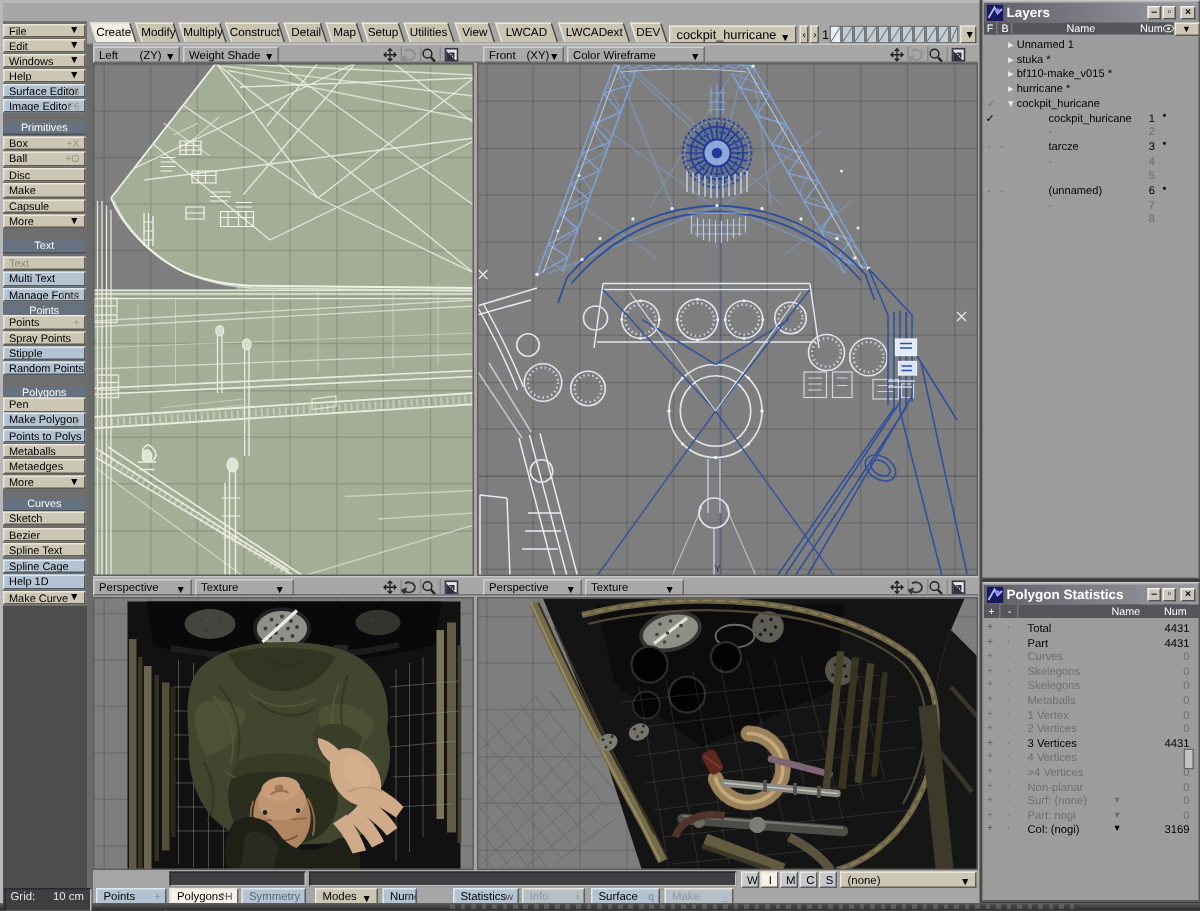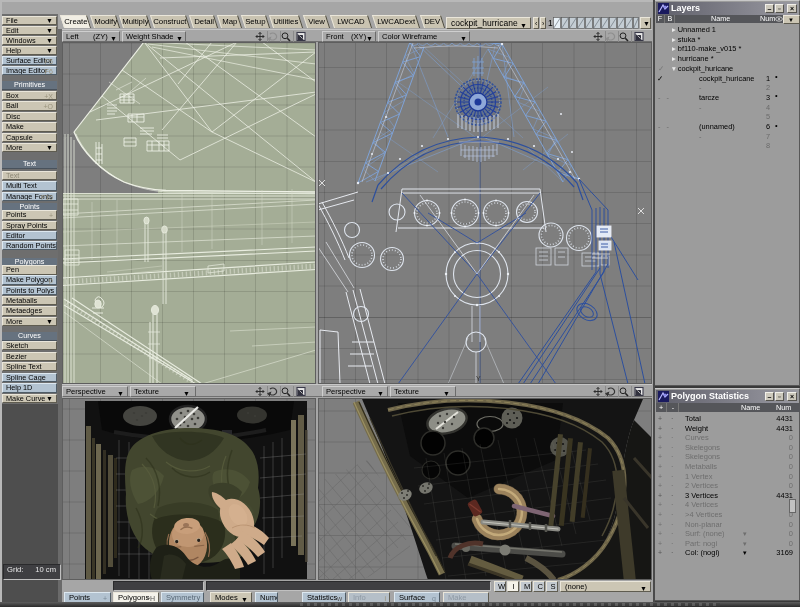--- a/index.html
+++ b/index.html
@@ -135,37 +135,37 @@
   <div class="sb btn" style="top:122.2px">Make</div>
   <div class="sb btn" style="top:132.6px">Capsule</div>
   <div class="sb btn" style="top:143.1px">More<span class="arr">▼</span></div>
   <div class="sb ghdr" style="top:160px">Text</div>
   <div class="sb btn dis" style="top:171px">Text</div>
   <div class="sb btn btnb" style="top:181.4px">Multi Text</div>
   <div class="sb btn btnb" style="top:191.8px">Manage Fonts<span class="sc">F10</span></div>
   <div class="sb ghdr" style="top:202.5px">Points</div>
   <div class="sb btn" style="top:210.4px">Points<span class="sc">+</span></div>
   <div class="sb btn" style="top:220.6px">Spray Points</div>
-  <div class="sb btn btnb" style="top:230.8px">Editor</div>
+  <div class="sb btn btnb" style="top:230.8px">Stipple</div>
   <div class="sb btn btnb" style="top:241px">Random Points</div>
   <div class="sb ghdr" style="top:257.5px">Polygons</div>
   <div class="sb btn" style="top:265.2px">Pen</div>
   <div class="sb btn btnb" style="top:275.4px">Make Polygon<span class="sc">p</span></div>
   <div class="sb btn btnb" style="top:285.6px">Points to Polys</div>
   <div class="sb btn" style="top:295.8px">Metaballs</div>
   <div class="sb btn" style="top:306.2px">Metaedges</div>
   <div class="sb btn" style="top:316.7px">More<span class="arr">▼</span></div>
   <div class="sb ghdr" style="top:332.1px">Curves</div>
   <div class="sb btn" style="top:341px">Sketch</div>
   <div class="sb btn" style="top:351.7px">Bezier</div>
   <div class="sb btn" style="top:362.1px">Spline Text</div>
   <div class="sb btn btnb" style="top:372.8px">Spline Cage</div>
   <div class="sb btn btnb" style="top:383.3px">Help 1D</div>
   <div class="sb btn" style="top:393.8px">Make Curve<span class="arr">▼</span></div>
-  <div class="selbox" style="left:3px;top:564px;width:58px;height:16px;line-height:10px;z-index:5">
+  <div class="selbox" style="left:3px;top:592px;width:58px;height:16px;line-height:10px;z-index:5">
       <span style="position:absolute;left:3px">Grid:</span>
       <span style="position:absolute;right:4px">10 cm</span>
     </div>
   <div class="vhdr" style="left:58px;top:29px;width:260px">
     <div class="vdd" style="left:4px;width:58px">Left<span style="position:absolute;left:30px">(ZY)</span><span class="arr" style="top:2px;right:2px">▼</span></div>
     <div class="vdd" style="left:64px;width:64px">Weight Shade<span class="arr" style="top:2px;right:2px">▼</span></div>
     <svg style="left:196px;top:1px" width="58" height="11" viewBox="0 0 58 11">
       <path d="M13.5 0 V11 M26.5 0 V11 M39.5 0 V11" stroke="#8a8a8a" stroke-width="1"></path>
       <g stroke="#222" stroke-width="0.9" fill="none">
         <path d="M6 1.5 L6 9.5 M2 5.5 L10 5.5 M4.5 3 L6 1.5 L7.5 3 M4.5 8 L6 9.5 L7.5 8 M3.5 4 L2 5.5 L3.5 7 M8.5 4 L10 5.5 L8.5 7"></path>
@@ -761,21 +761,21 @@
     <div class="phead" style="left:121px;top:14px;line-height:9px">Num</div>
     <div class="srow" style="top:25px">
         <i>+</i>
         <u>·</u>
         <span class="lb">Total</span>
         <span class="nm">4431</span>
       </div>
     <div class="srow" style="top:34.6px">
         <i>+</i>
         <u>·</u>
-        <span class="lb">Weight</span>
+        <span class="lb">Part</span>
         <span class="nm">4431</span>
       </div>
     <div class="srow gray" style="top:44.2px">
         <i>+</i>
         <u>·</u>
         <span class="lb">Curves</span>
         <span class="nm">0</span>
       </div>
     <div class="srow gray" style="top:53.8px">
         <i>+</i>

